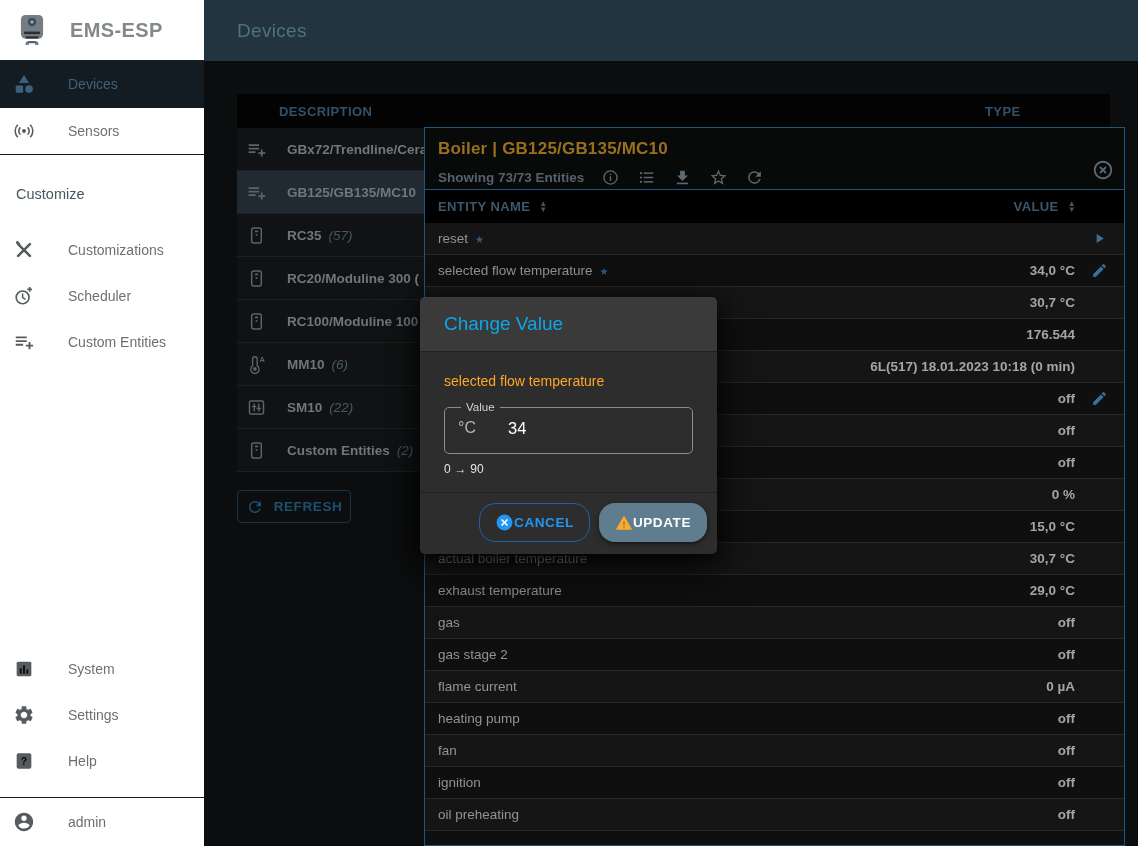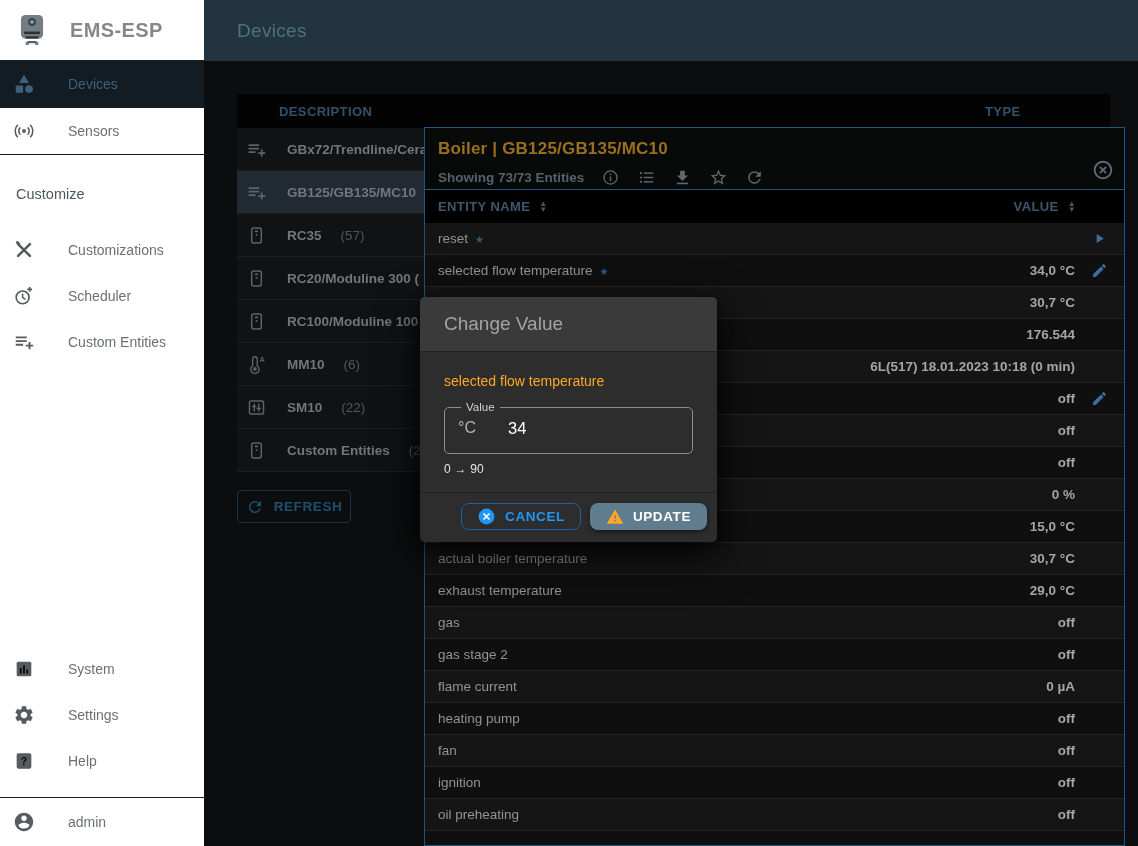--- a/index.html
+++ b/index.html
@@ -29,21 +29,21 @@
 
   
   #devices-table { position:absolute; left:237px; top:94px; width:873px; }
   .thead { position:relative; height:34px; background:#030303; display:flex; align-items:center; }
   .th { font-size:13px; font-weight:700; color:#32516a; letter-spacing:.4px; }
   .th-desc { margin-left:42px; } .th-type { position:absolute; left:748px; }
   .drow { height:43px; display:flex; align-items:center; background:#101213; border-bottom:1px solid #1d2022; white-space:nowrap; cursor:pointer; }
   .drow.selected { background:#212a33; }
   .dicon { width:24px; margin-left:7px; display:flex; justify-content:center; color:#5d6366; flex:none; }
   .dname { margin-left:19px; font-size:13.5px; font-weight:600; color:#70767a; }
-  .dcount { color:#475a64; font-weight:400; margin-left:19px; }
+  .dcount { color:#475a64; font-weight:400; margin-left:7px;font-style:italic; }
   #refresh-btn { position:absolute; left:0; top:396px; width:114px; height:33px; display:flex; align-items:center; justify-content:center; gap:10px;
     background:transparent; border:1px solid #163348; border-radius:4px; color:#1d4f70; font-size:13.5px; font-weight:700; letter-spacing:.6px; cursor:pointer; }
 
   
   #entity-dialog { position:absolute; left:424px; top:127px; width:701px; height:719px; background:#080909; border:1px solid #1d567f; overflow:hidden; }
   .dlg-header { position:relative; height:62px; padding:11px 13px 0; border-bottom:1px solid #1d567f; }
   .dlg-title { font-size:17px; font-weight:700; color:#9a6f1d; letter-spacing:.2px; }
   .dlg-sub { margin-top:9px; display:flex; align-items:center; gap:17px; font-size:13.5px; font-weight:600; color:#55626b; }
   .tb-icon { color:#5c6a73; display:flex; cursor:pointer; }
   .dlg-close { position:absolute; right:10px; top:31px; color:#5c6a73; display:flex; cursor:pointer; }
@@ -54,32 +54,32 @@
   .erow { height:32px; display:flex; align-items:center; padding-left:13px; border-bottom:1px solid #272727; font-size:13.5px; }
   .erow.even { background:#151515; } .erow.odd { background:#0f0f0f; }
   .ename { color:#8f9497; } .star { color:#2f5d87; font-size:10px; margin-left:7px; }
   .evalue { margin-left:auto; color:#a2a6a8; font-weight:600; }
   .eaction { width:49px; flex:none; display:flex; justify-content:center; color:#3c6f9b; cursor:pointer; }
 
   
   #modal { position:absolute; left:420px; top:297px; width:297px; border-radius:5px; background:#2d2d2d;
     box-shadow:0 14px 45px rgba(0,0,0,.8), 0 5px 14px rgba(0,0,0,.55); overflow:hidden; }
   .modal-header { height:55px; background:#3a3a3a; display:flex; align-items:center; padding-left:24px;
-    font-size:19px; font-weight:500; color:#a3a3a3; border-bottom:1px solid #212121; }
+    font-size:19px; font-weight:500; color:#0ea5e9; border-bottom:1px solid #212121; }
   .modal-body { padding:21px 24px 16px; }
   .entity-label { color:#ffa726; font-size:14px; }
   .value-field { margin-top:12px; border:1px solid #8d8d8d; border-radius:5px; height:53px; padding-left:13px; }
   .value-field legend { font-size:11.5px; color:#d2d2d2; padding:0 5px; margin-left:3px; }
   .field-row { display:flex; align-items:center; gap:10px; height:30px; }
   .unit { font-size:16px; color:#b3b3b3; }
   #value-input { width:120px; background:transparent; border:none; outline:none; color:#fff; font-size:16.5px; font-weight:500;
     font-family:"Liberation Sans","DejaVu Sans",sans-serif;margin-left:22px; }
   .helper { margin-top:8px; font-size:12px; color:#e4e4e4; letter-spacing:.2px; }
   .modal-footer { border-top:1px solid #212121; padding:10px 10px 12px; display:flex; justify-content:flex-end; gap:9px; }
-  .btn { height:27px; display:inline-flex; align-items:center; gap:9px; border-radius:8px; font-size:13.5px; font-weight:700;
+  .btn { height:39px; display:inline-flex; align-items:center; border-radius:16px; font-size:13.5px; font-weight:700;
     letter-spacing:.6px; cursor:pointer; font-family:inherit; }
   .btn-cancel { padding:0 15px; background:transparent; border:1px solid #1c62a6; color:#2196f3; }
   .btn-update { padding:0 16px; border:none; background:#5f7d8e; color:#ffffff; box-shadow:0 2px 5px rgba(0,0,0,.5); }
 </style>
 </head>
 <body>
 
 <div id="screen">
 
   <aside id="sidebar">

